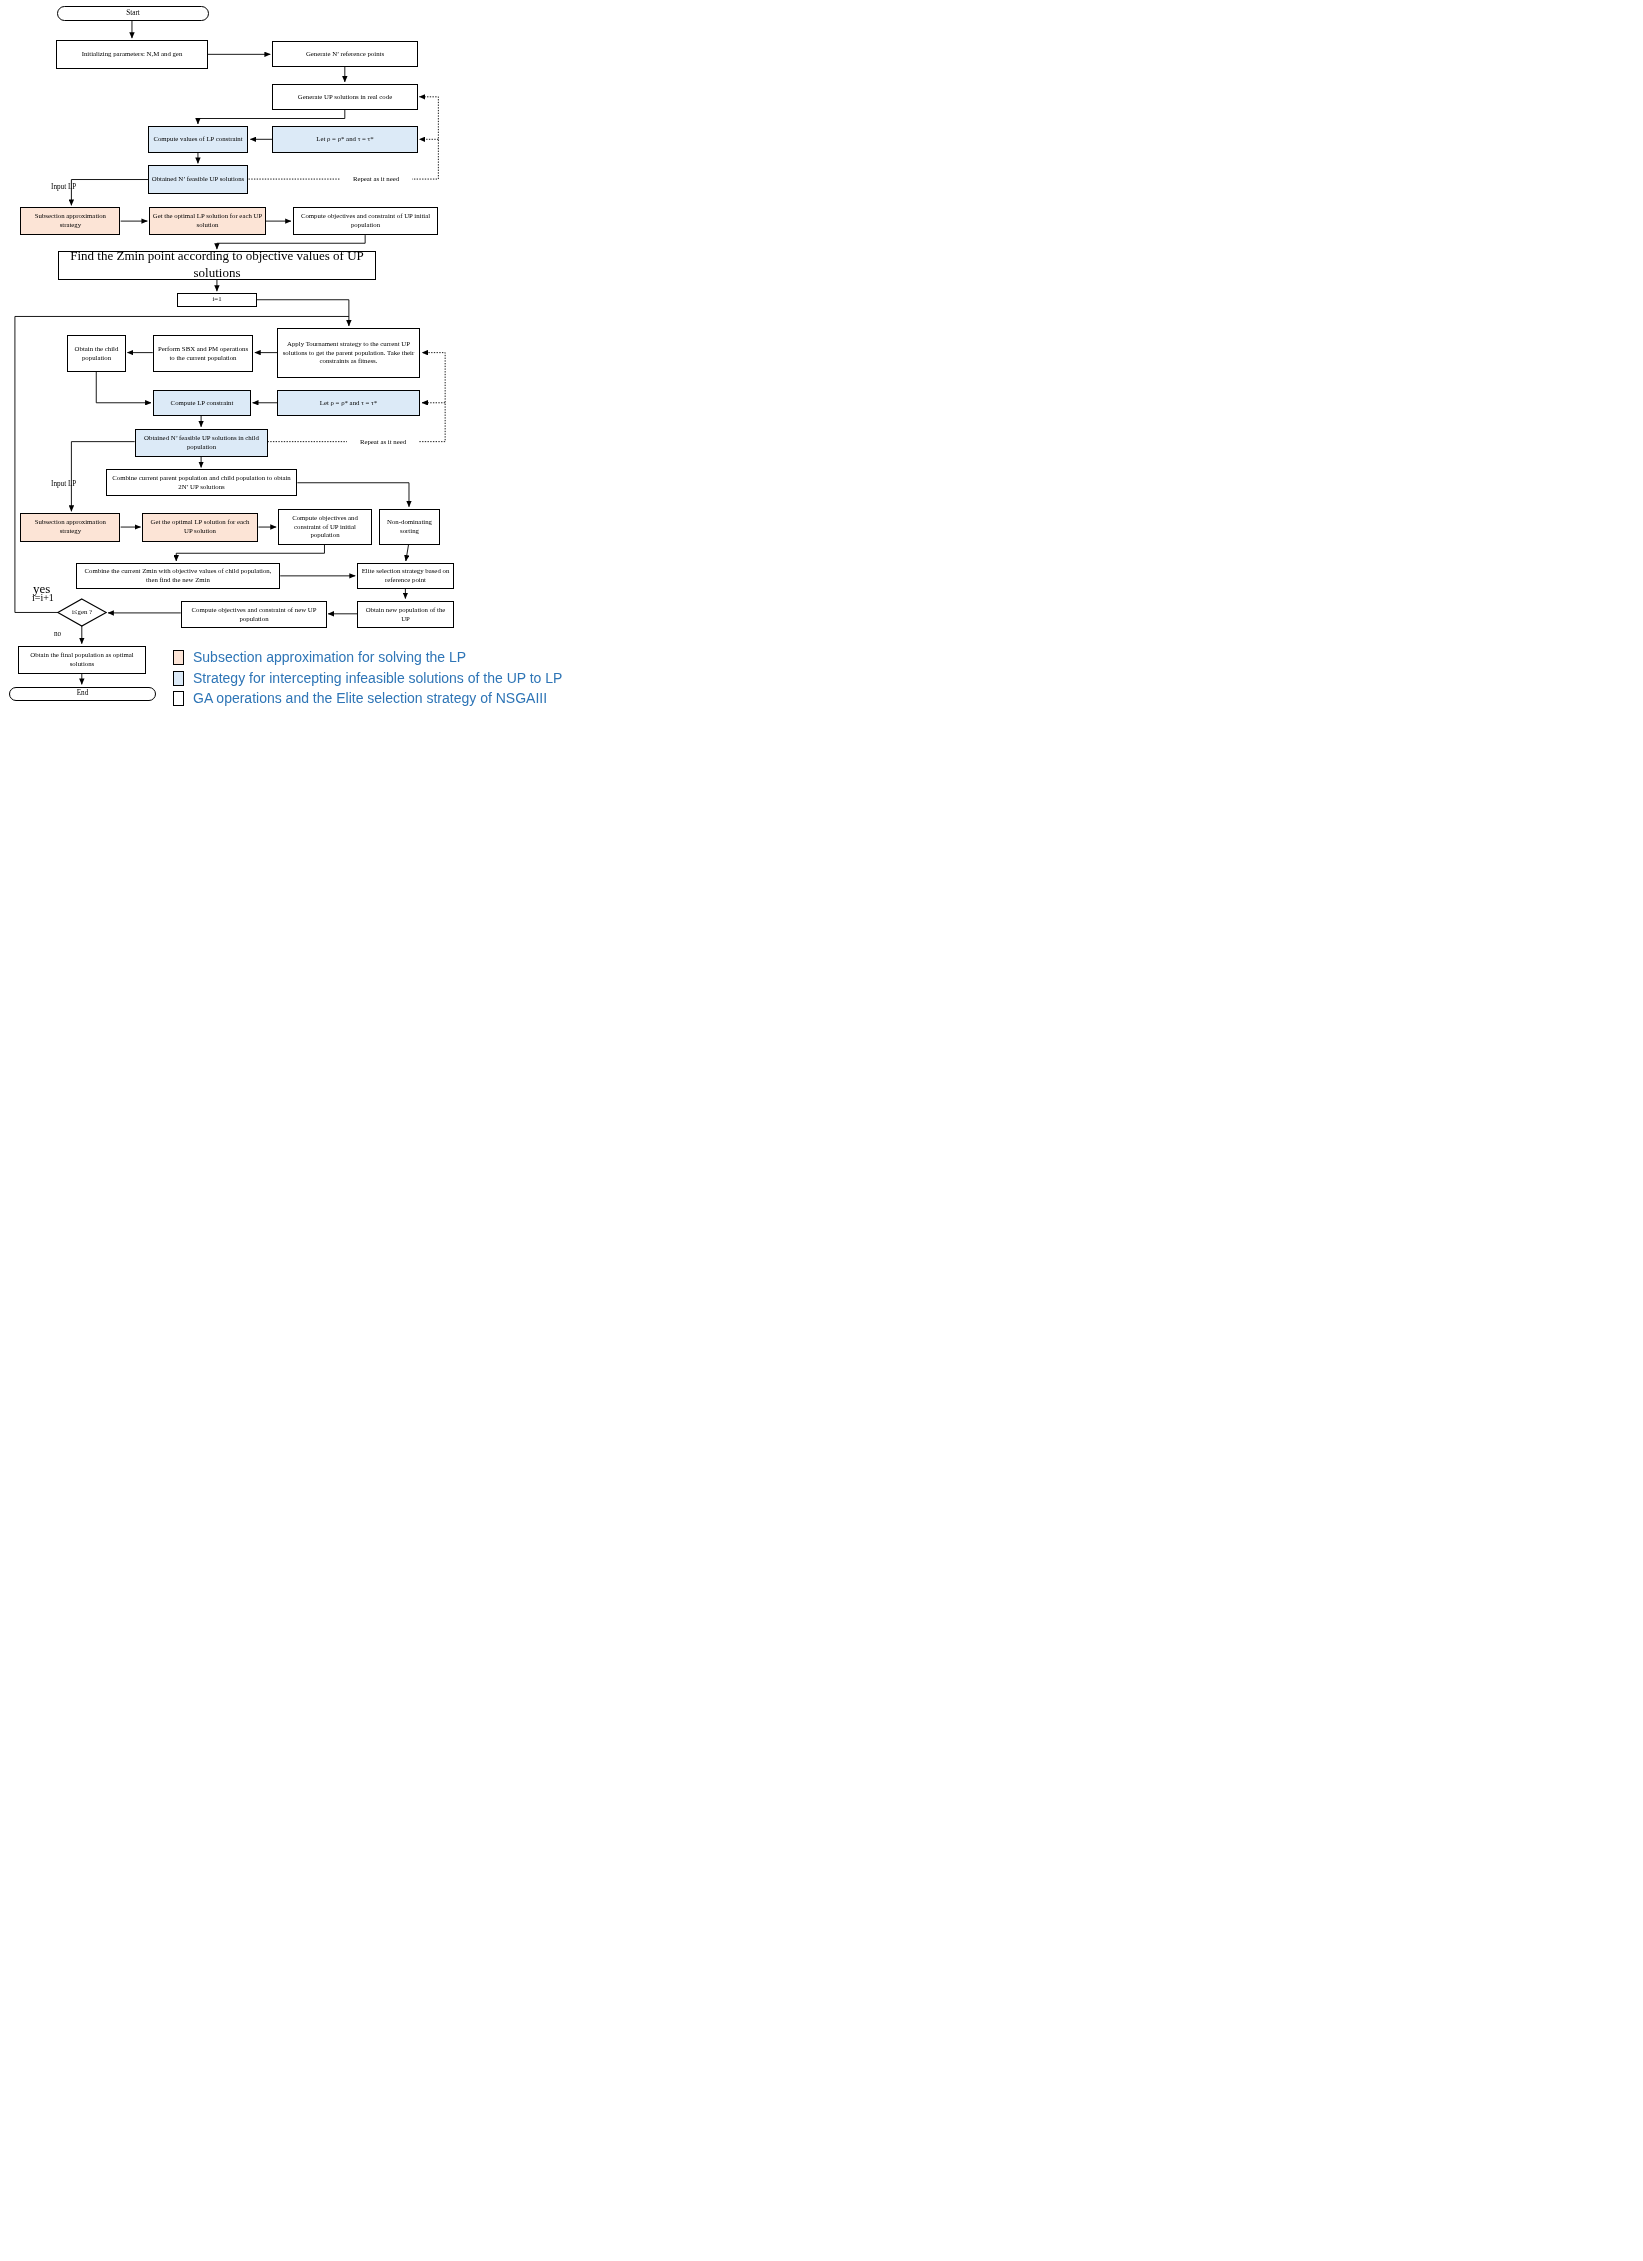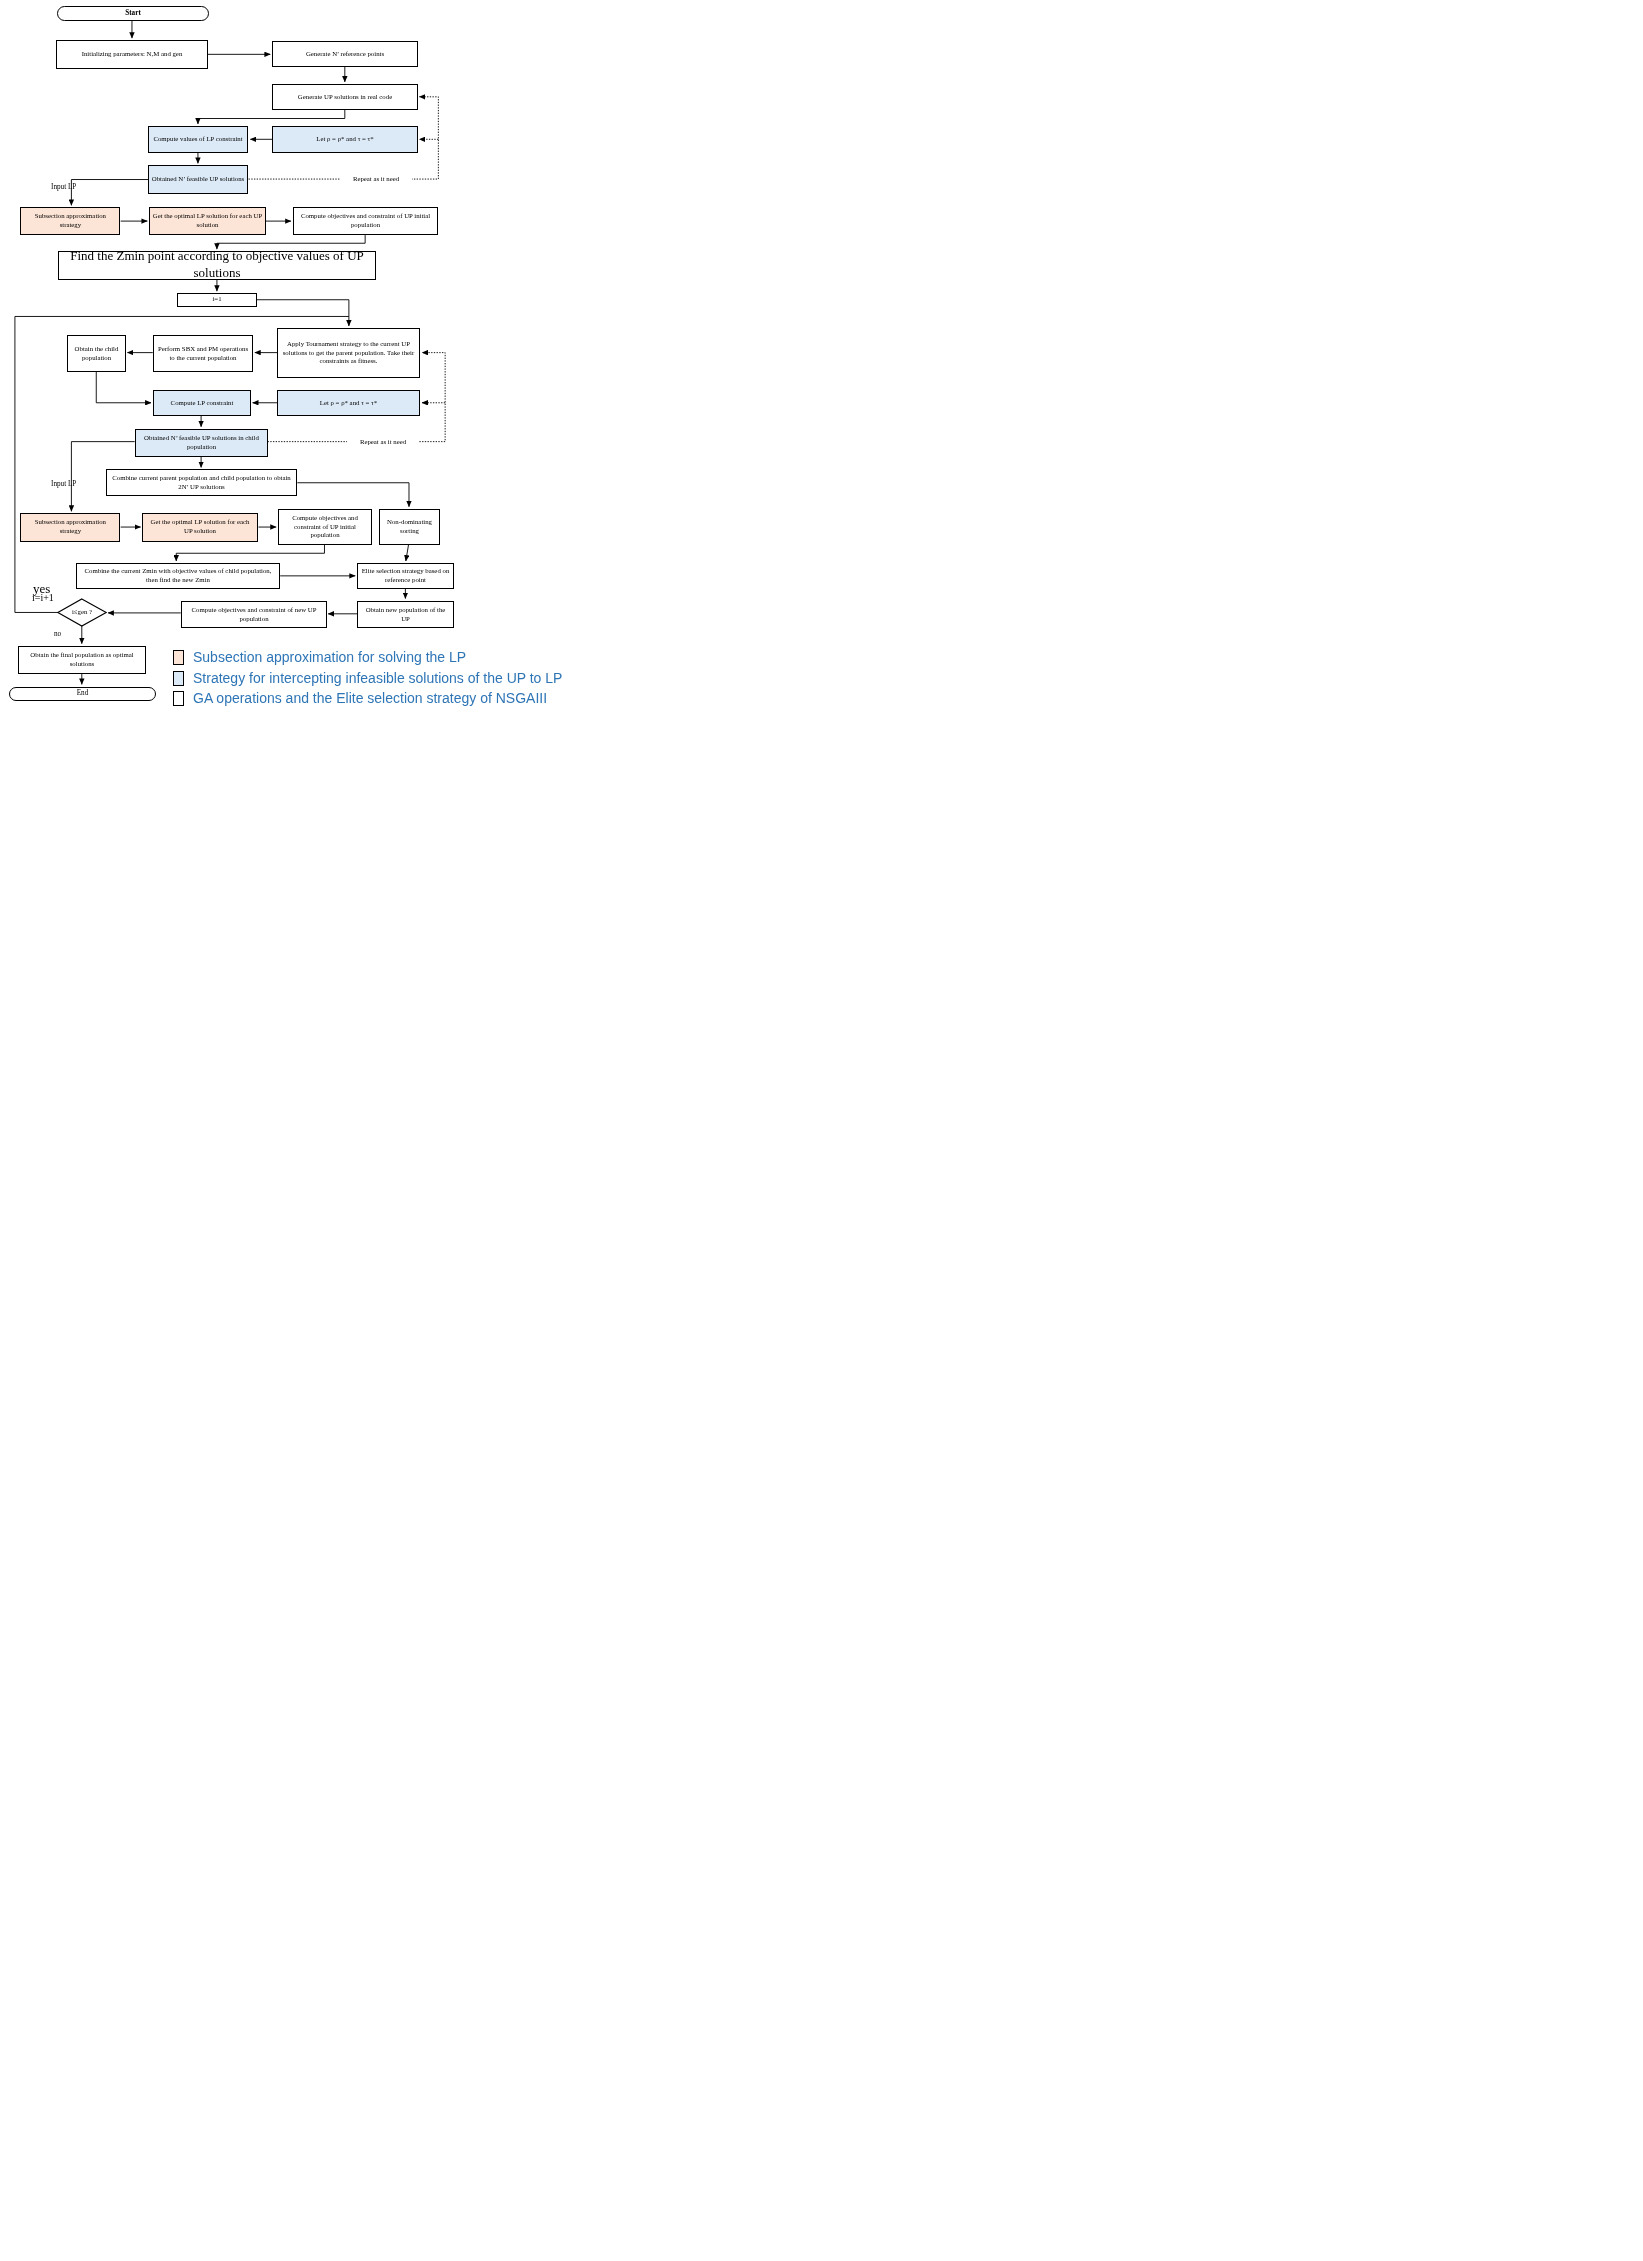--- a/index.html
+++ b/index.html
@@ -75,21 +75,21 @@
 
       <g stroke-dasharray="3,3">
         <path d="M592,977 L985,977 L985,780 L934,780" marker-end="url(#arr)"></path>
         <path d="M985,891 L934,891" marker-end="url(#arr)"></path>
       </g>
     </g>
 
     <polygon points="181,1325 235,1355 181,1385 128,1355" fill="#fff" stroke="#000" stroke-width="2.5"></polygon>
   </svg>
 
-  <div class="node oval" style="left:57px;top:6.3px;width:152px;height:15px;font-weight:bold;">Start</div>
+  <div class="node oval" style="left:57px;top:6.3px;width:152px;height:15px;">Start</div>
 
   <div class="node" style="left:56px;top:40px;width:152px;height:29px;">Initializing parameters: N,M and gen</div>
 
   <div class="node" style="left:272px;top:41px;width:146px;height:26px;">Generate N’ reference points</div>
 
   <div class="node" style="left:272px;top:84px;width:146px;height:26px;">Generate UP solutions in real code</div>
 
   <div class="node blue" style="left:148px;top:126px;width:100px;height:27px;">Compute values of LP constraint</div>
 
   <div class="node blue" style="left:272px;top:126px;width:146px;height:27px;">Let ρ =  ρ* and τ = τ*</div>

